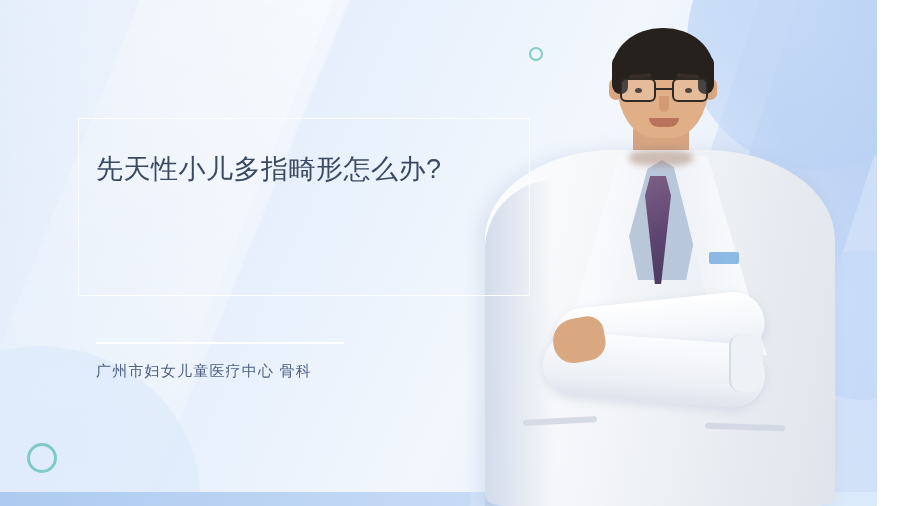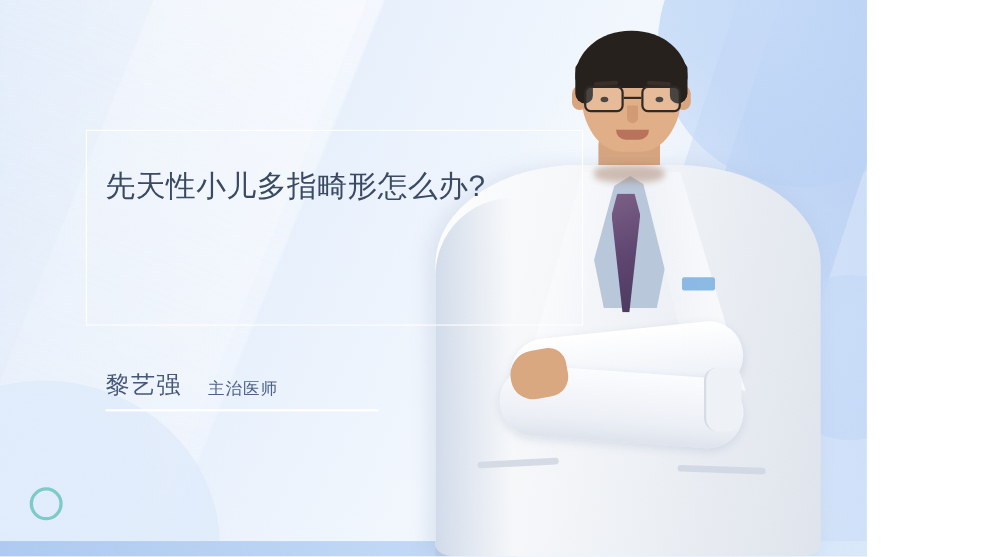--- a/index.html
+++ b/index.html
@@ -3,21 +3,21 @@
 <meta charset="utf-8">
 <style>
   * { box-sizing: border-box; margin: 0; padding: 0; }
   html, body {
     width: 900px; height: 506px;
     overflow: hidden;
     font-family: "Liberation Sans", sans-serif;
   }
   #stage {
     position: relative;
-    width: 788px; height: 506px;
+    width: 877px; height: 506px;
     background: linear-gradient(115deg, #cfe0f7 0%, #dfeaf9 18%, #e9f1fc 38%, #f2f7fd 58%, #e6eefb 78%, #d8e6fa 100%);
     overflow: hidden;
   }
 
   
   .bg-diag-1 {
     position: absolute;
     width: 520px; height: 900px;
     left: -300px; top: -180px;
     background: linear-gradient(180deg, rgba(255,255,255,0.55), rgba(255,255,255,0.05));
@@ -426,20 +426,17 @@
     <div class="nose"></div>
     <div class="mouth"></div>
   </div>
 
   <div class="title-frame"></div>
   <div class="title-block">
     <div class="title-line">先天性小儿多指畸形怎么办?</div>
   </div>
 
   <div class="credit">
-    <div class="credit-row">
-      <span class="credit-name">黎艺强</span>
-      <span class="credit-title">主治医师</span>
-    </div>
     <div class="credit-rule"></div>
+    <div class="credit-org">广州市妇女儿童医疗中心  骨科</div>
   </div>
 
 </div>
 
 </body></html>

